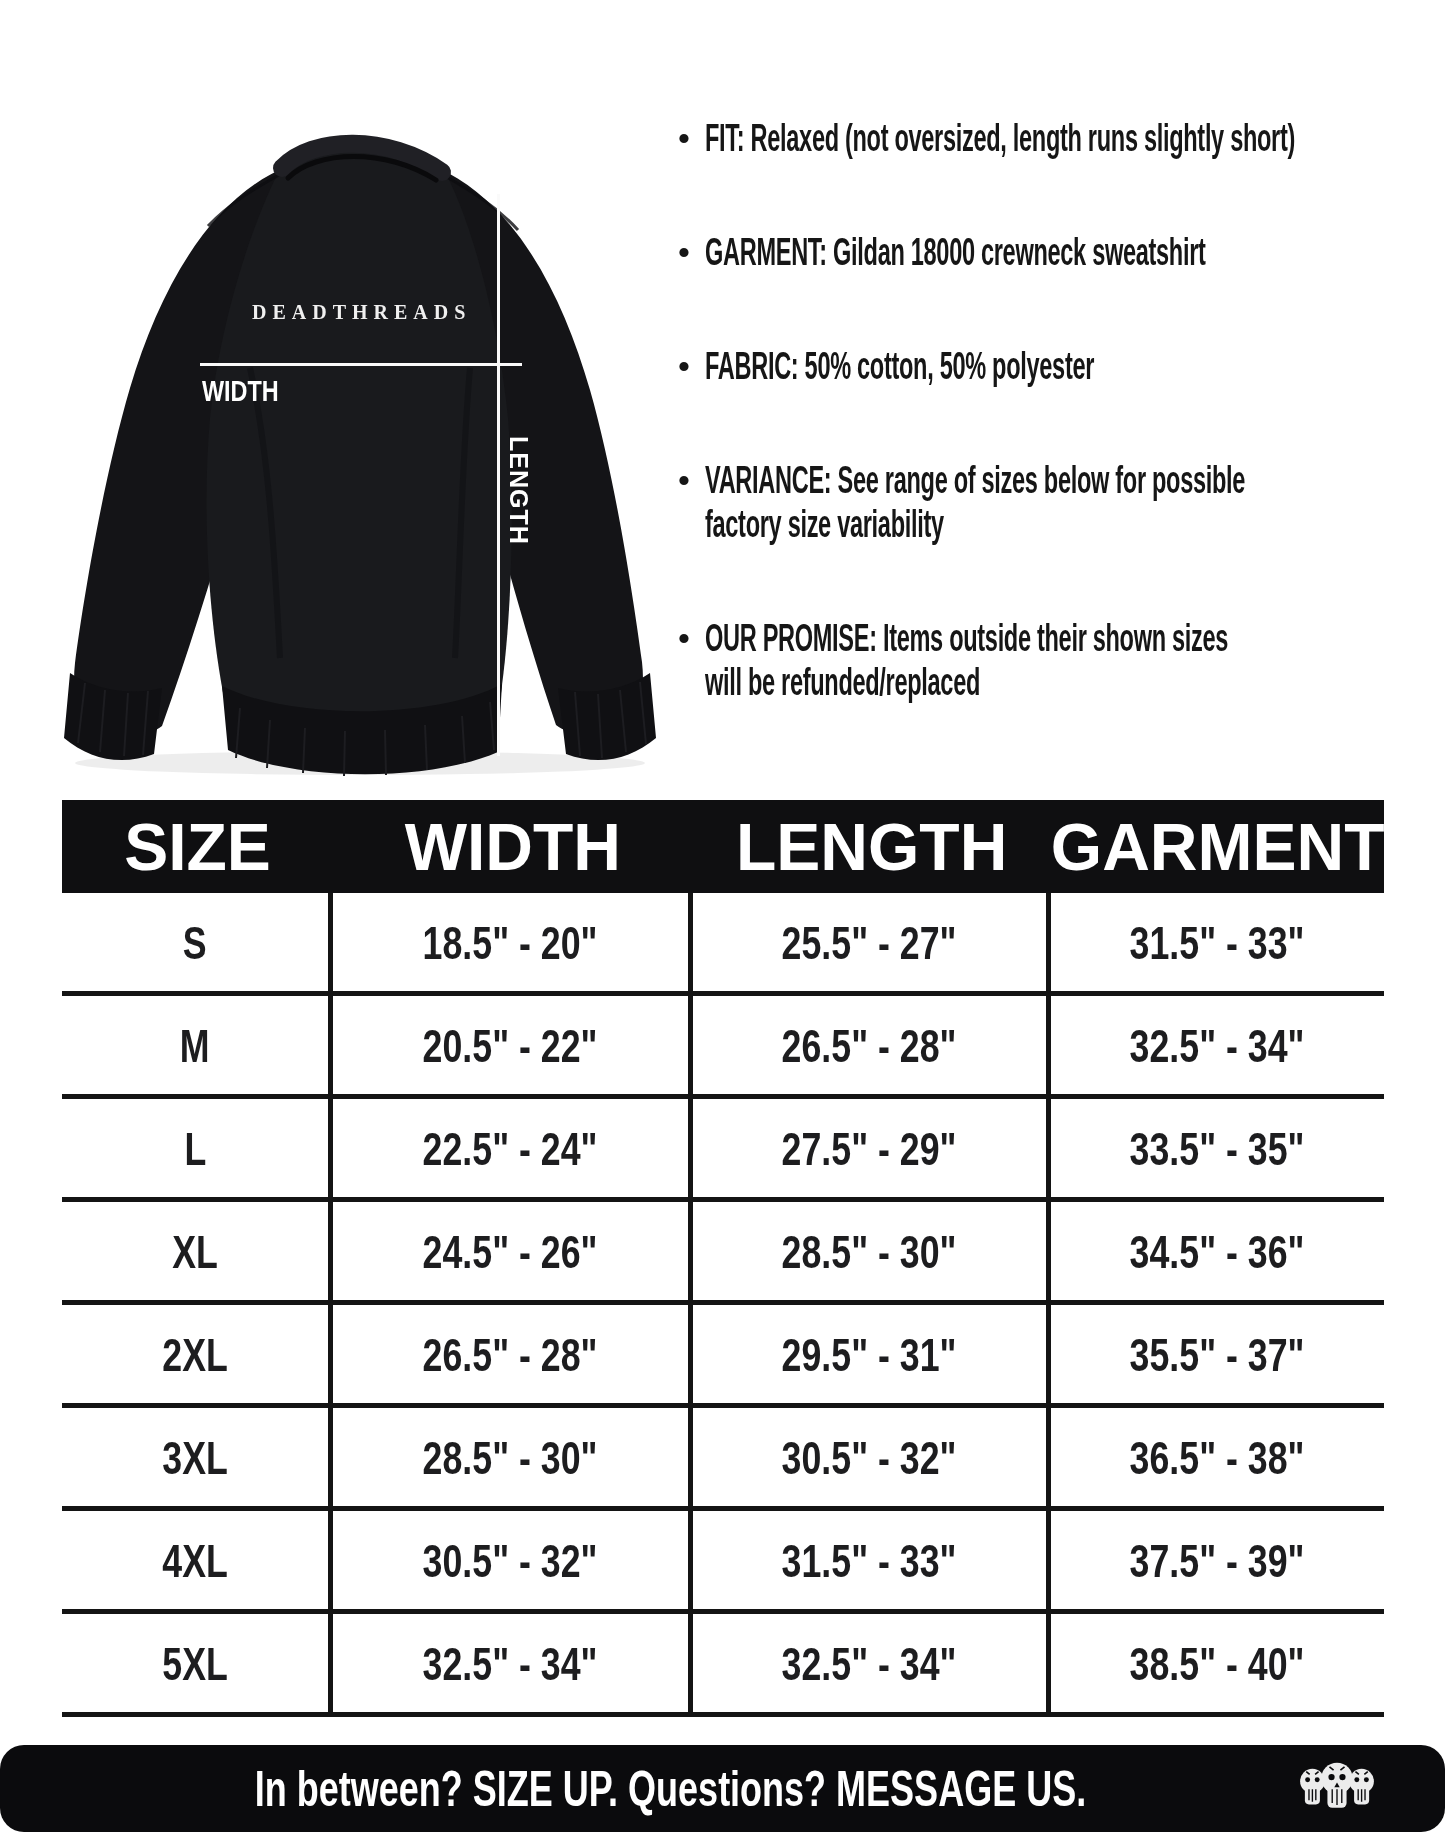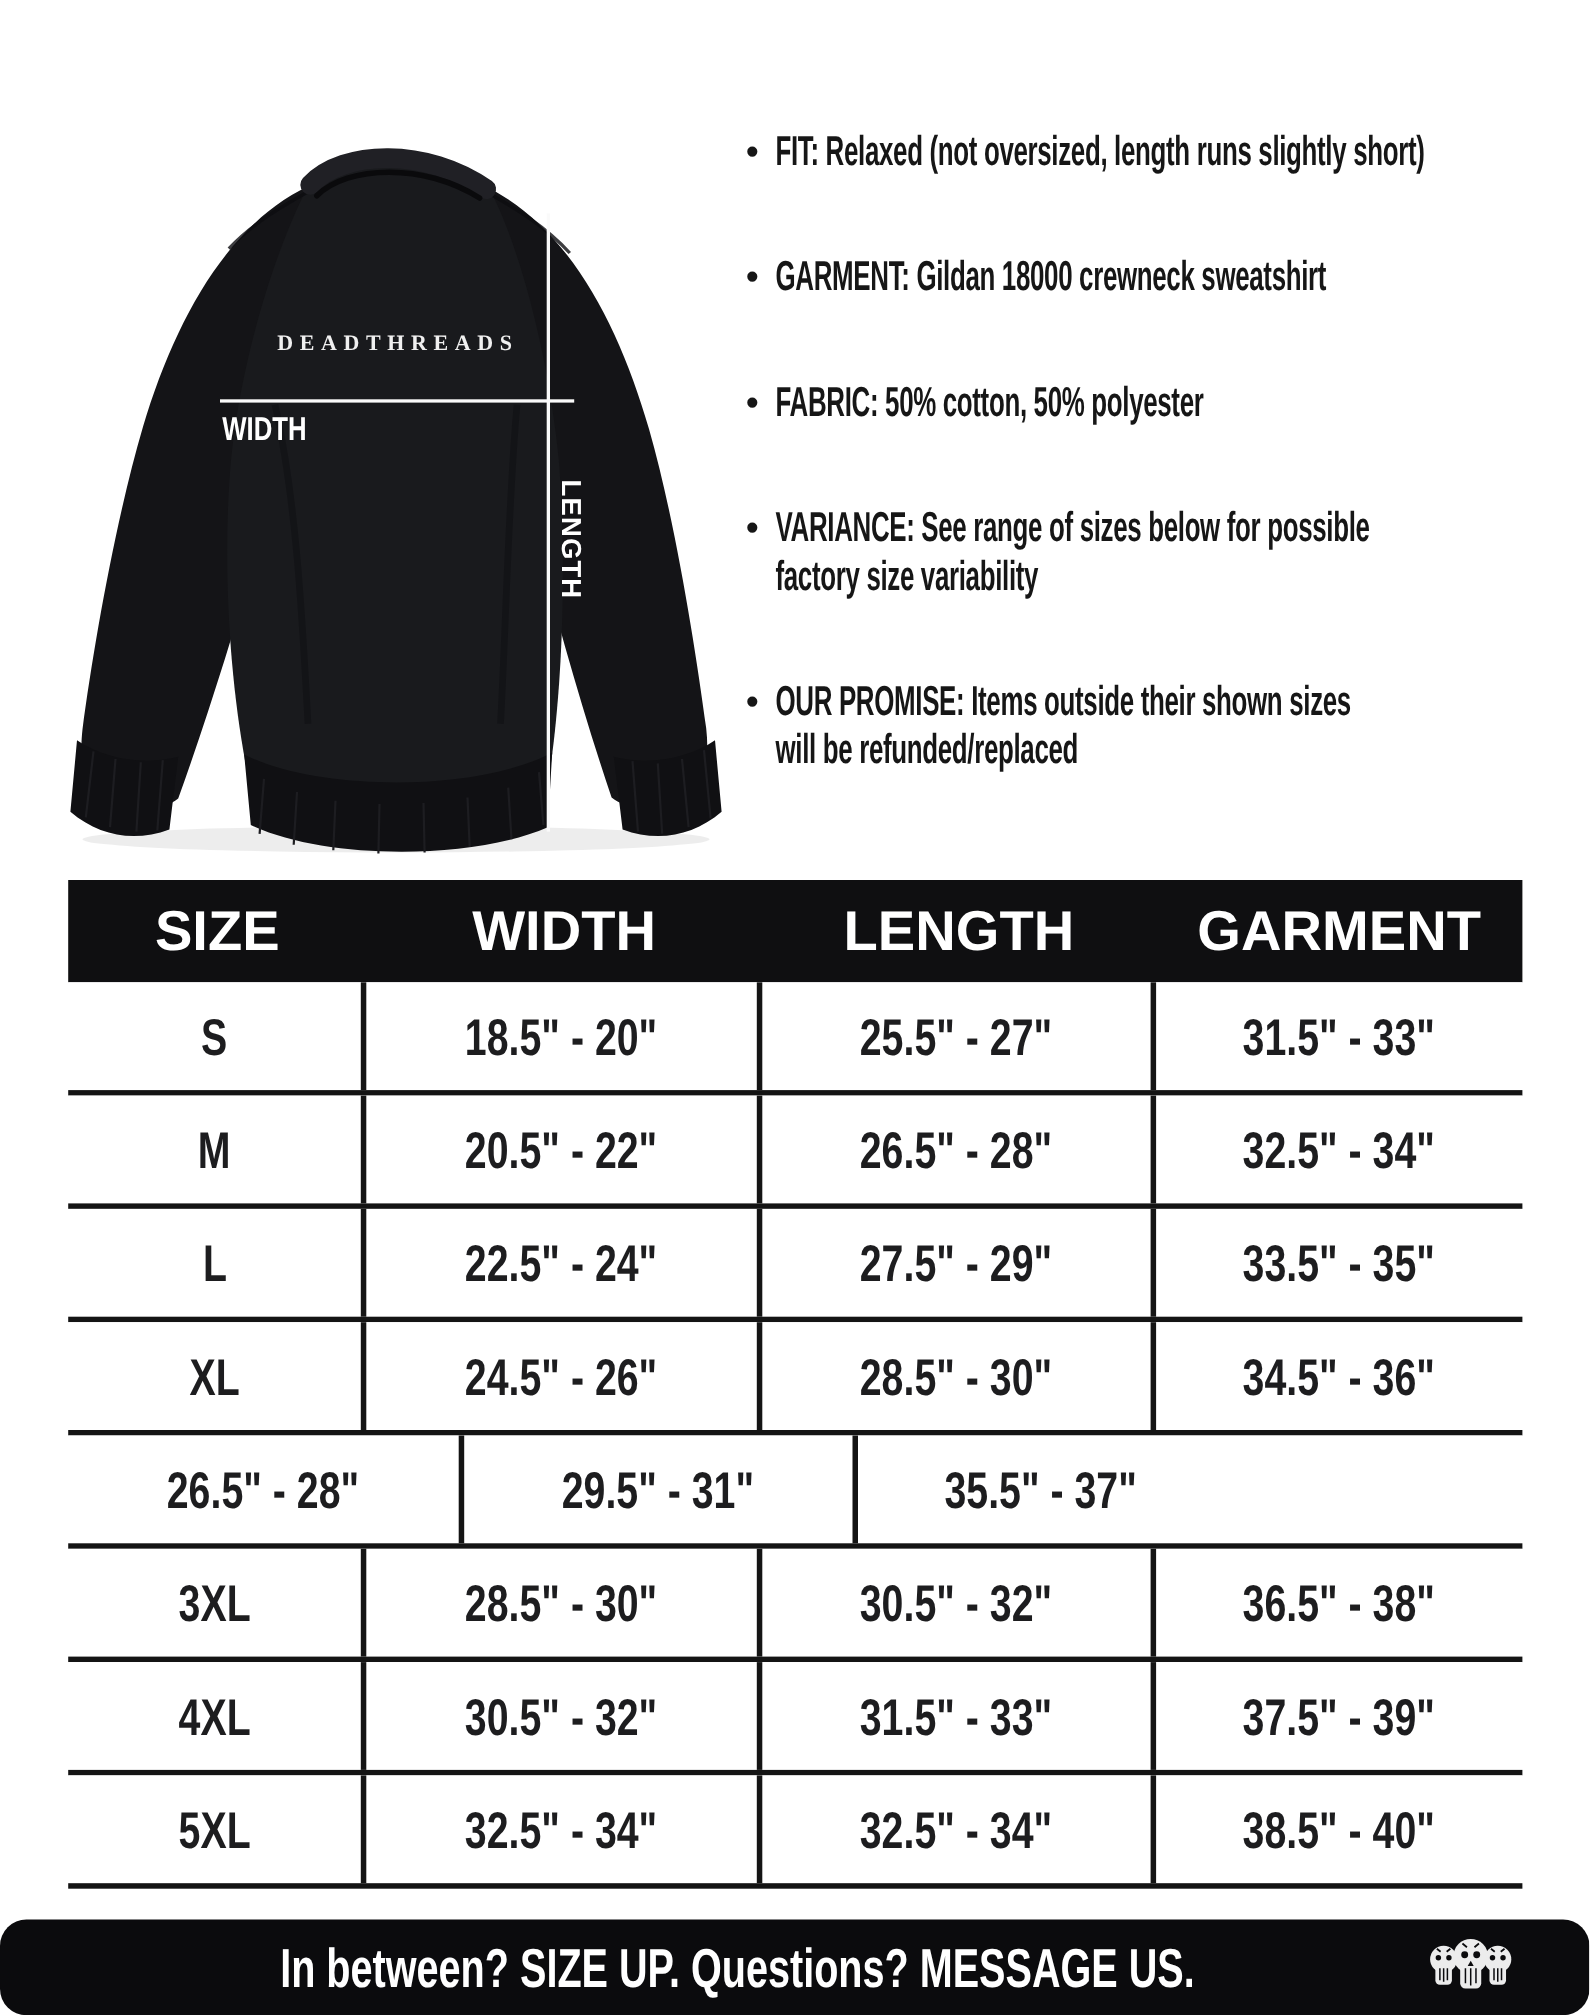--- a/index.html
+++ b/index.html
@@ -47,21 +47,21 @@
   .thead {
     height:93px; background:var(--bar_black,#0f0f11);
     display:flex; align-items:center;
   }
   .th, .td { text-align:center; }
   .w-size   { width:20.5%; }
   .w-width  { width:27.2%; }
   .w-length { width:27.1%; }
   .w-sleeve { width:25.2%; }
   .h {
-    color:#ffffff; font-size:51px; font-weight:700;
+    color:#ffffff; font-size:66px; font-weight:700;
     transform:scaleX(.70); white-space:nowrap;
   }
   .tr { display:flex; align-items:center; height:103px; border-bottom:5px solid var(--table_line,#141414); background:#ffffff; }
   .td { height:100%; display:flex; align-items:center; justify-content:center; }
   .td.w-size, .td.w-width, .td.w-length { border-right:5px solid var(--table_line,#141414); }
   .v { font-size:47px; font-weight:700; color:var(--body_text,#1d1d1f); transform:scaleX(.76); white-space:nowrap; }
 
   
   .footer { position:absolute; left:0; top:1745px; width:1445px; height:87px; background:var(--footer_black,#0b0b0d);border-radius:24px; }
   .footer-text-wrap { position:absolute; left:0; top:0; width:1340px; height:87px; display:flex; align-items:center; justify-content:center; }
@@ -206,20 +206,23 @@
           <span class="v">24.5" - 26"</span>
         </div>
       <div class="td w-length">
           <span class="v">28.5" - 30"</span>
         </div>
       <div class="td w-sleeve">
           <span class="v">34.5" - 36"</span>
         </div>
     </div>
     <div class="tr">
+      <div class="td w-size">
+          <span class="v">2XL</span>
+        </div>
       <div class="td w-width">
           <span class="v">26.5" - 28"</span>
         </div>
       <div class="td w-length">
           <span class="v">29.5" - 31"</span>
         </div>
       <div class="td w-sleeve">
           <span class="v">35.5" - 37"</span>
         </div>
     </div>

